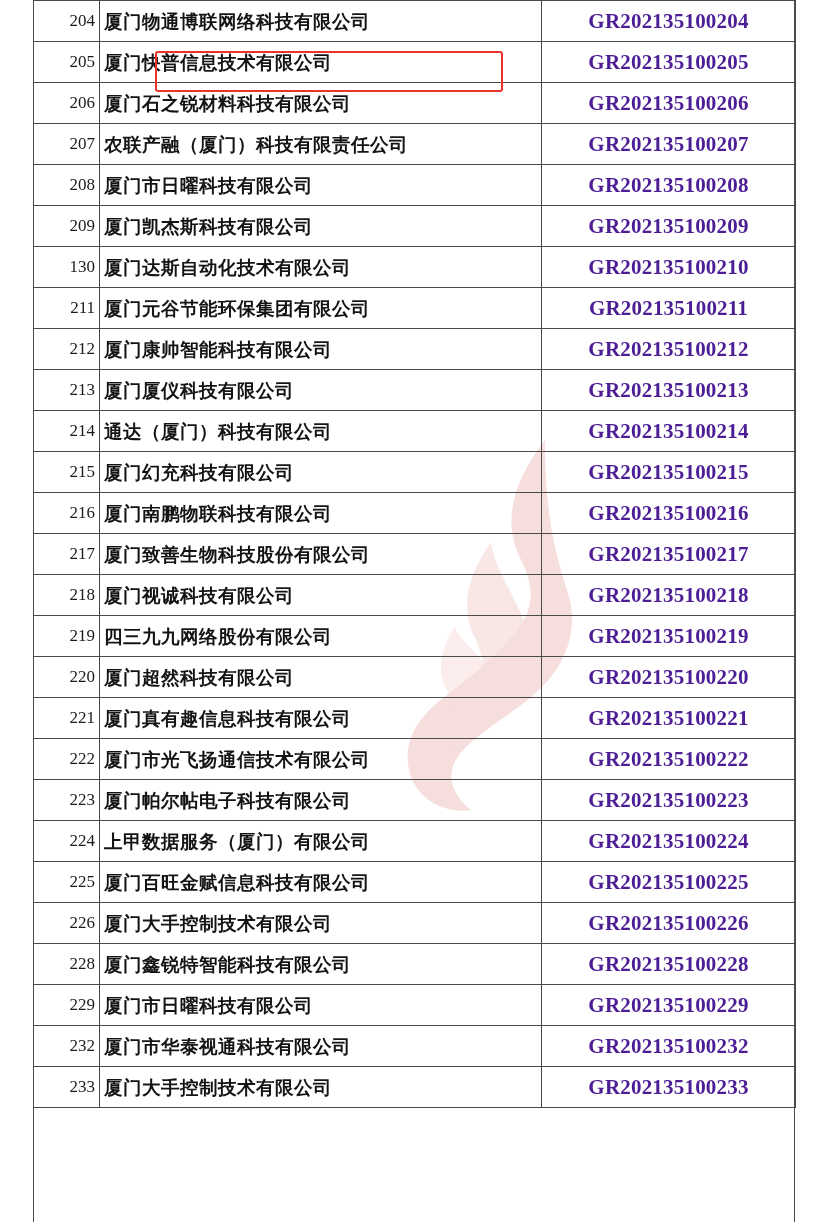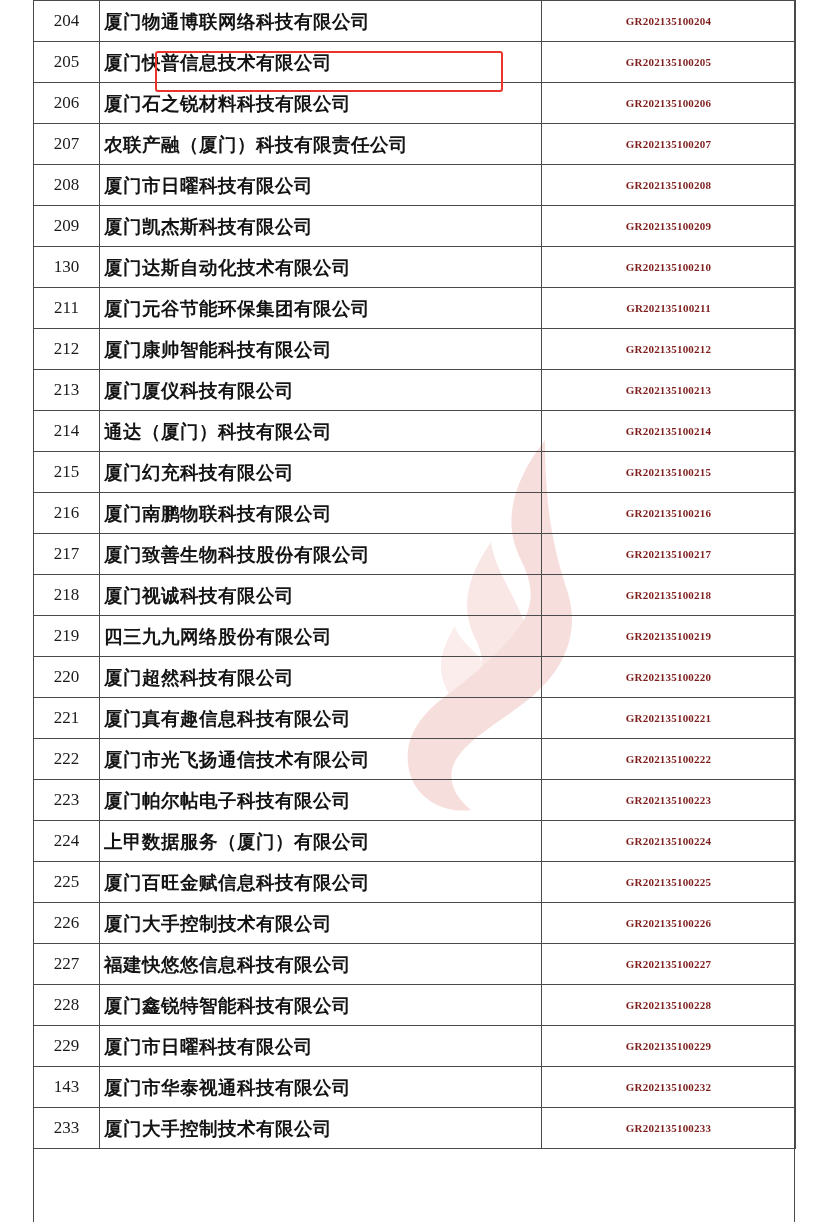--- a/index.html
+++ b/index.html
@@ -55,40 +55,40 @@
     vertical-align: middle;
     background: transparent;
   }
 
   
   col.c-idx { width: 66px; }
   col.c-name { width: 442px; }
   col.c-code { width: 254px; }
 
   .cell-idx {
-    text-align: center;
+    text-align: right;
     font-size: 17px;
     color: #1b1b1b;
     font-family: "Liberation Serif", serif;
   }
 
   .cell-name {
     text-align: left;
     font-size: 18.5px;
     font-weight: bold;
     color: #141414;
     letter-spacing: 0.5px;
     white-space: nowrap;
   }
 
   .cell-code {
     text-align: center;
-    font-size: 11px;
+    font-size: 21px;
     font-weight: bold;
-    color: #7f1d1d;
+    color: #4c1d95;
     font-family: "Liberation Serif", serif;
     letter-spacing: 0.2px;
   }
 
   
   .highlight-box {
     position: absolute;
     border: 2.5px solid #e8342a;
     border-radius: 3px;
     z-index: 3;
@@ -248,36 +248,31 @@
           <td class="cell-idx">225</td>
           <td class="cell-name">厦门百旺金赋信息科技有限公司</td>
           <td class="cell-code">GR202135100225</td>
         </tr>
         <tr>
           <td class="cell-idx">226</td>
           <td class="cell-name">厦门大手控制技术有限公司</td>
           <td class="cell-code">GR202135100226</td>
         </tr>
         <tr>
-          <td class="cell-idx">227</td>
-          <td class="cell-name">福建快悠悠信息科技有限公司</td>
-          <td class="cell-code">GR202135100227</td>
-        </tr>
-        <tr>
           <td class="cell-idx">228</td>
           <td class="cell-name">厦门鑫锐特智能科技有限公司</td>
           <td class="cell-code">GR202135100228</td>
         </tr>
         <tr>
           <td class="cell-idx">229</td>
           <td class="cell-name">厦门市日曜科技有限公司</td>
           <td class="cell-code">GR202135100229</td>
         </tr>
         <tr>
-          <td class="cell-idx">143</td>
+          <td class="cell-idx">232</td>
           <td class="cell-name">厦门市华泰视通科技有限公司</td>
           <td class="cell-code">GR202135100232</td>
         </tr>
         <tr>
           <td class="cell-idx">233</td>
           <td class="cell-name">厦门大手控制技术有限公司</td>
           <td class="cell-code">GR202135100233</td>
         </tr>
       </tbody>
     </table>

